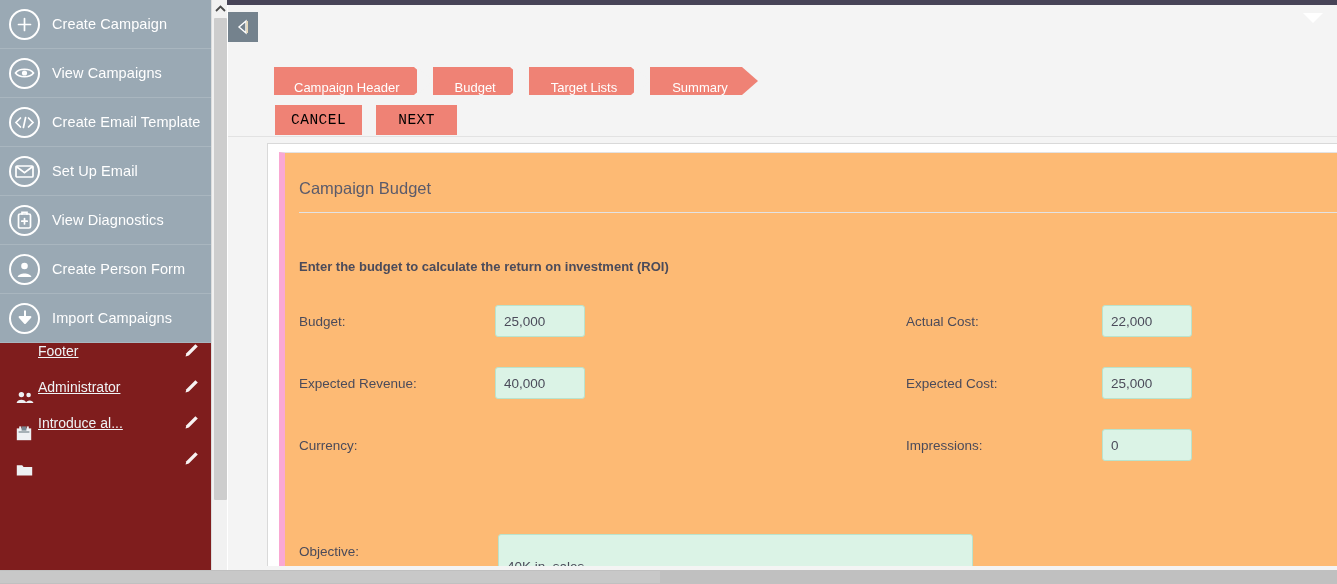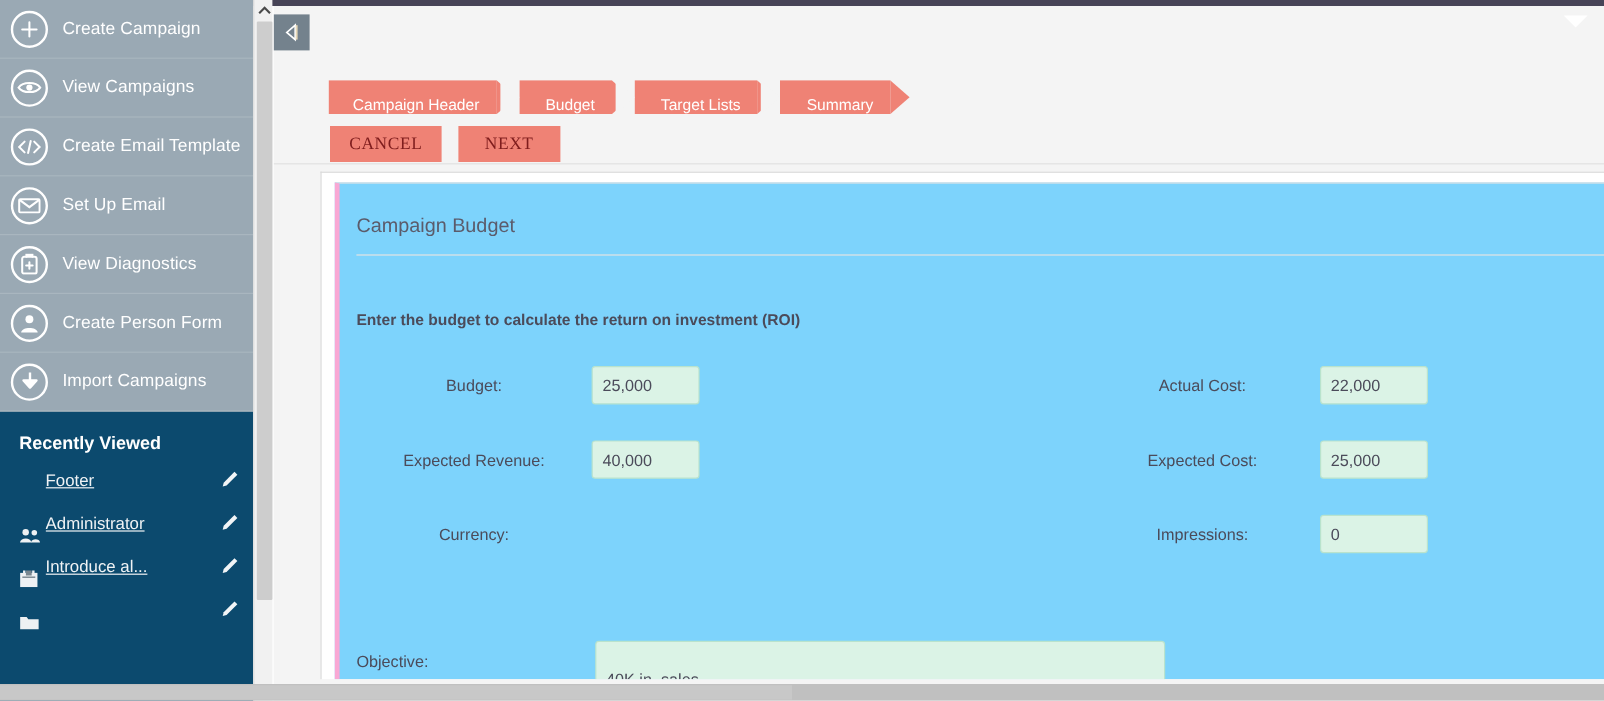--- a/index.html
+++ b/index.html
@@ -13,21 +13,21 @@
 
   
   .topstrip {
     position: absolute; left: 0; top: 0; width: 1337px; height: 5px;
     background: #474457;
   }
 
   
   .sidebar {
     position: absolute; left: 0; top: 0; width: 211px; height: 584px;
-    background: #0c4a6e;
+    background: #7f1d1d;
     overflow: hidden;
   }
   .menu { background: #9aa9b4; }
   .menu-item {
     position: relative;
     height: 49px;
     display: flex; align-items: center;
     padding-left: 9px;
     border-bottom: 1px solid #a9b6bf;
     cursor: pointer;
@@ -137,24 +137,24 @@
     content: ""; position: absolute; right: 100%; top: 0;
     width: 0; height: 0;
     border-top: 14px solid transparent;
     border-bottom: 14px solid transparent;
     border-left: 16px solid #f4f4f4;
   }
   .crumb:first-child::before { display: none; }
 
   .btnrow { position: absolute; left: 47px; top: 100px; display: flex; }
   .abtn {
-    background: #ef8275; color: #7f1d1d;
+    background: #ef8275; color: #000000;
     border: none; cursor: pointer;
     font-size: 14.5px; letter-spacing: .5px;
-    font-family: Liberation Serif, serif;
+    font-family: Liberation Mono, monospace;
     height: 30px; padding: 0 16px;
     display: flex; align-items: center; justify-content: center;
   }
   .abtn.next { margin-left: 14px; padding: 0 22px; }
 
   
   .hdr-line {
     position: absolute; left: 0; top: 131px; right: 0; height: 1px;
     background: #e2e2e2;
   }
@@ -162,22 +162,22 @@
   
   .panel-outer {
     position: absolute; left: 39px; top: 138px; right: 0; bottom: 18px;
     background: #ffffff;
     border-left: 1px solid #d9d9d9;
     border-top: 1px solid #d9d9d9;
     overflow: hidden;
   }
   .panel-inner {
     position: absolute; left: 11px; top: 8px; right: 0; bottom: 0;
-    background: #7dd3fc;
-    border-left: 4px solid #f9a8d4;
+    background: #fdba74;
+    border-left: 6px solid #f9a8d4;
     border-top: 1px solid #e3e3e3;
     overflow: hidden;
   }
   .panel-head {
     font-size: 16.5px; color: #5b5b6b;
     padding: 26px 0 14px 14px;
   }
   .panel-head-rule { height: 1px; background: #e3e3e3; margin: 0 0 0 14px; }
 
   .instructions {
@@ -188,21 +188,21 @@
   .grid {
     position: relative;
     margin-top: 30px;
   }
   .row { position: relative; height: 62px; }
   .cell { position: absolute; top: 0; display: flex; align-items: center; height: 34px; }
   .cell.left  { left: 14px; }
   .cell.right { left: 621px; }
   .flabel {
     font-size: 13.5px; color: #4b4b5a;
-    width: 196px; white-space: nowrap; text-align: center;
+    width: 196px; white-space: nowrap;
   }
   .finput {
     background: #dbf3e6;
     border: 1px solid #b9e3cd;
     border-radius: 3px;
     height: 32px; width: 90px;
     font-size: 13.5px; color: #4b4b5a;
     padding: 0 8px;
     font-family: "Liberation Sans", sans-serif;
     outline: none;
@@ -328,21 +328,20 @@
           <span class="ic">
             <svg width="16" height="18" viewBox="0 0 16 18">
               <path d="M8 1.5 V13 M2.6 8 L8 14 L13.4 8 Z" fill="#ffffff" stroke="#ffffff" stroke-width="2" stroke-linejoin="round"></path>
             </svg>
           </span>
           <span class="lbl">Import Campaigns</span>
         </div>
       </div>
 
     <div>
-      <div class="rv-head">Recently Viewed</div>
       <div id="rv-host">
           <div class="rv-item">
             <span class="rv-ic"></span>
             <span class="rv-txt">Footer</span>
             <span class="rv-pencil"><svg width="15" height="15" viewBox="0 0 15 15">
                 <path d="M11.4 1.2 L13.8 3.6 L4.8 12.6 L1.6 13.4 L2.4 10.2 Z" fill="#ffffff"></path>
               </svg></span>
           </div>
           <div class="rv-item">
             <span class="rv-ic">

